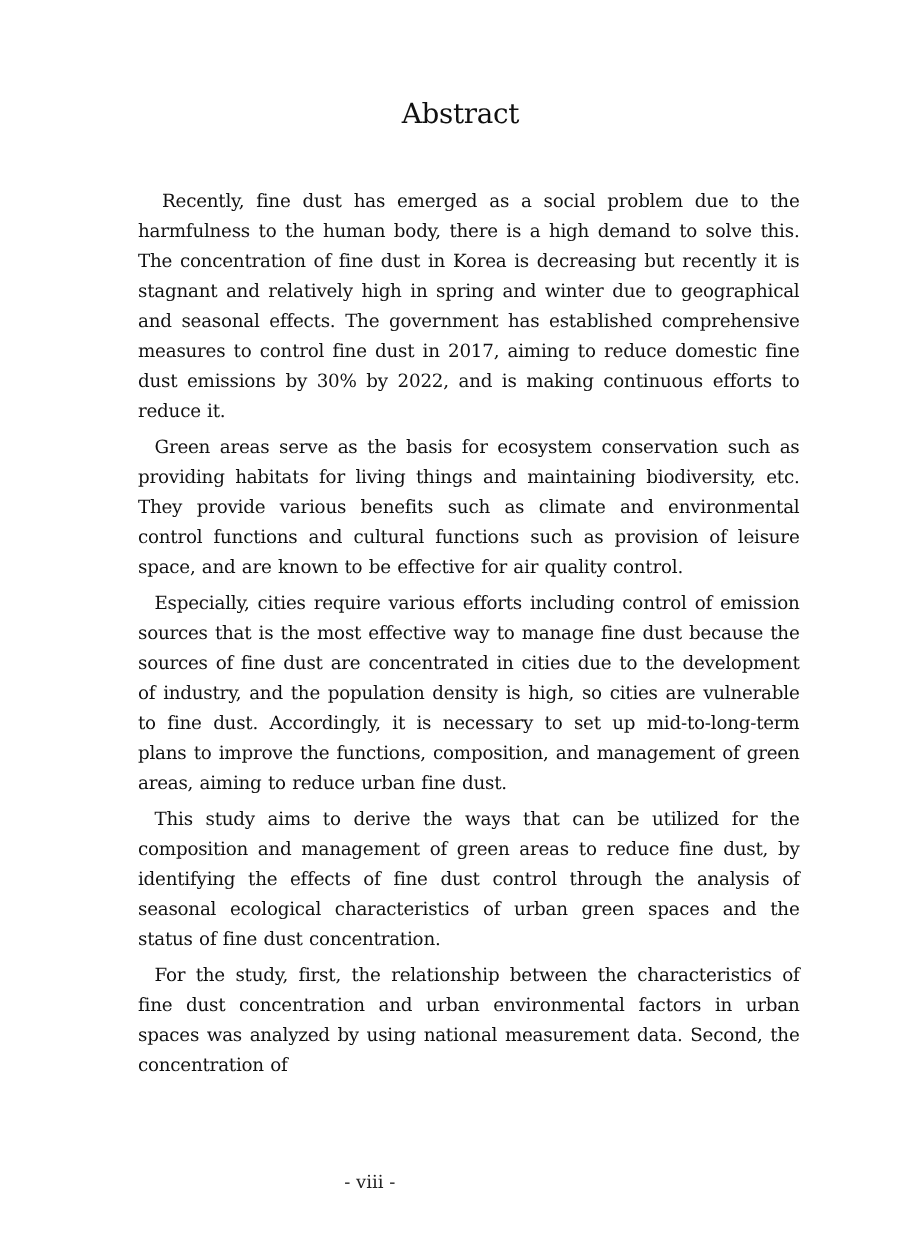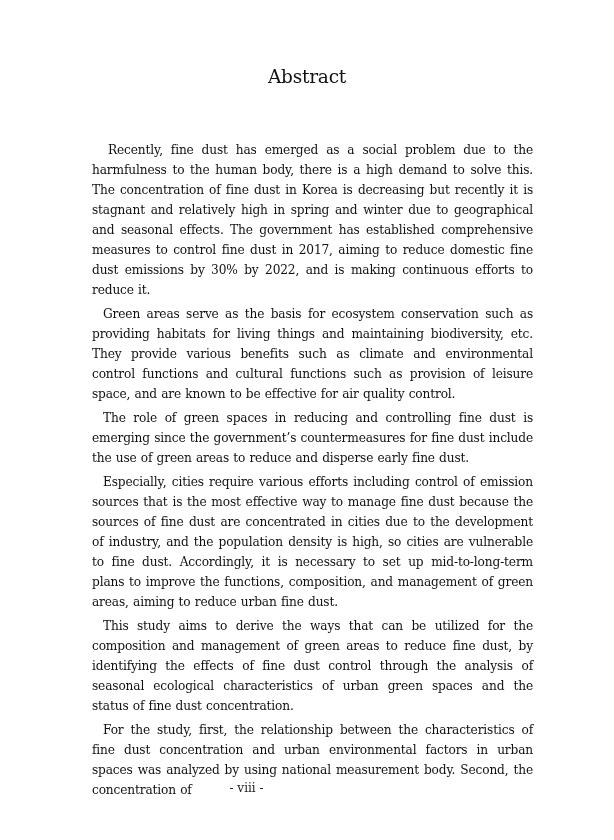--- a/index.html
+++ b/index.html
@@ -1,34 +1,33 @@
 <!DOCTYPE html>
 <html><head>
 <meta charset="utf-8">
 <style>
   html, body { margin: 0; padding: 0; background: #ffffff; }
   body { width: 614px; height: 840px; position: relative; overflow: hidden;
          font-family: "DejaVu Serif", "Liberation Serif", serif; color: #111; }
   .page { position: absolute; left: 0; top: 0; width: 614px; height: 840px; background: #fff; }
   .title { position: absolute; top: 66px; left: 0; width: 614px; text-align: center;
            font-size: 18.5px; font-weight: normal; margin: 0; letter-spacing: -0.2px; color: #111; }
-  .body { position: absolute; top: 140px; left: 92px; width: 441px; }
+  .body { position: absolute; top: 124px; left: 92px; width: 441px; }
   .para { margin: 0 0 4px 0; font-size: 12.2px; line-height: 20px; text-align: justify;
           text-indent: 11px; letter-spacing: -0.15px; word-spacing: 0.5px; }
   .para.first { text-indent: 16px; }
   .footer { position: absolute; top: 781px; left: 0; width: 493px; text-align: center;
             font-size: 12px; color: #222; }
 </style>
 </head>
 <body>
 
 <div class="page">
   <h1 class="title">Abstract</h1>
   <div class="body">
     <p class="para first">Recently, fine dust has emerged as a social problem due to the harmfulness to the human body, there is a high demand to solve this. The concentration of fine dust in Korea is decreasing but recently it is stagnant and relatively high in spring and winter due to geographical and seasonal effects. The government has established comprehensive measures to control fine dust in 2017, aiming to reduce domestic fine dust emissions by 30% by 2022, and is making continuous efforts to reduce it.</p>
     <p class="para">Green areas serve as the basis for ecosystem conservation such as providing habitats for living things and maintaining biodiversity, etc. They provide various benefits such as climate and environmental control functions and cultural functions such as provision of leisure space, and are known to be effective for air quality control.</p>
-    <p class="para">The role of green spaces in reducing and controlling fine dust is emerging since the government’s countermeasures for fine dust include the use of green areas to reduce and disperse early fine dust.</p>
     <p class="para">Especially, cities require various efforts including control of emission sources that is the most effective way to manage fine dust because the sources of fine dust are concentrated in cities due to the development of industry, and the population density is high, so cities are vulnerable to fine dust. Accordingly, it is necessary to set up mid-to-long-term plans to improve the functions, composition, and management of green areas, aiming to reduce urban fine dust.</p>
     <p class="para">This study aims to derive the ways that can be utilized for the composition and management of green areas to reduce fine dust, by identifying the effects of fine dust control through the analysis of seasonal ecological characteristics of urban green spaces and the status of fine dust concentration.</p>
-    <p class="para">For the study, first, the relationship between the characteristics of fine dust concentration and urban environmental factors in urban spaces was analyzed by using national measurement body. Second, the concentration of</p>
+    <p class="para">For the study, first, the relationship between the characteristics of fine dust concentration and urban environmental factors in urban spaces was analyzed by using national measurement data. Second, the concentration of</p>
   </div>
   <div class="footer">- viii -</div>
 </div>
 
 </body></html>

